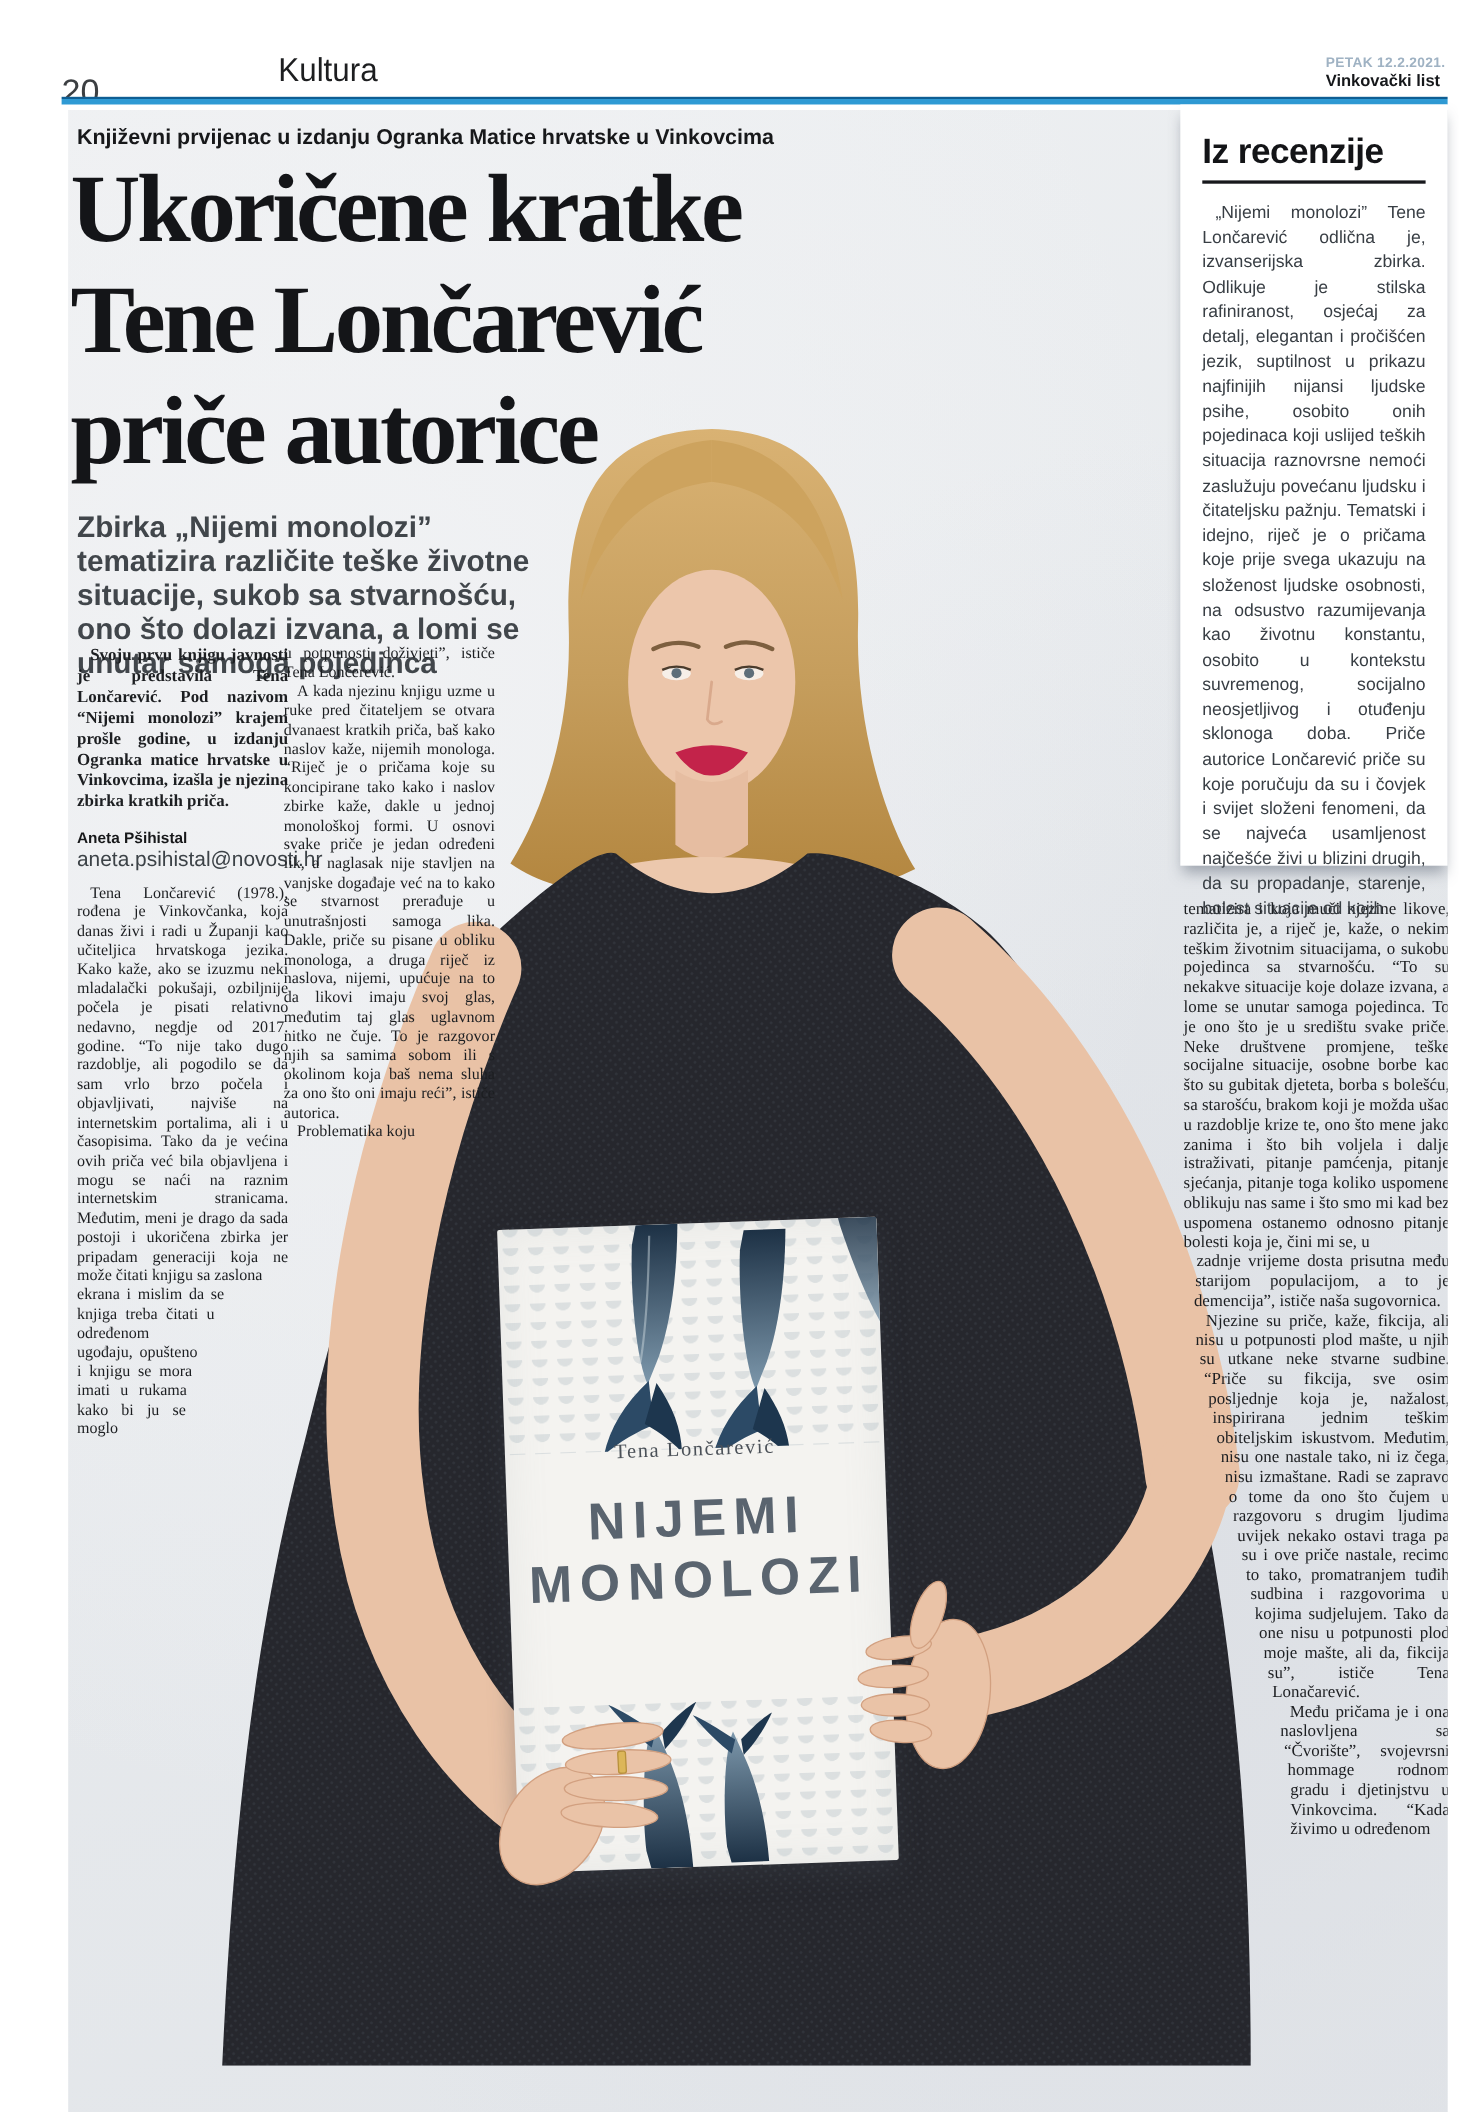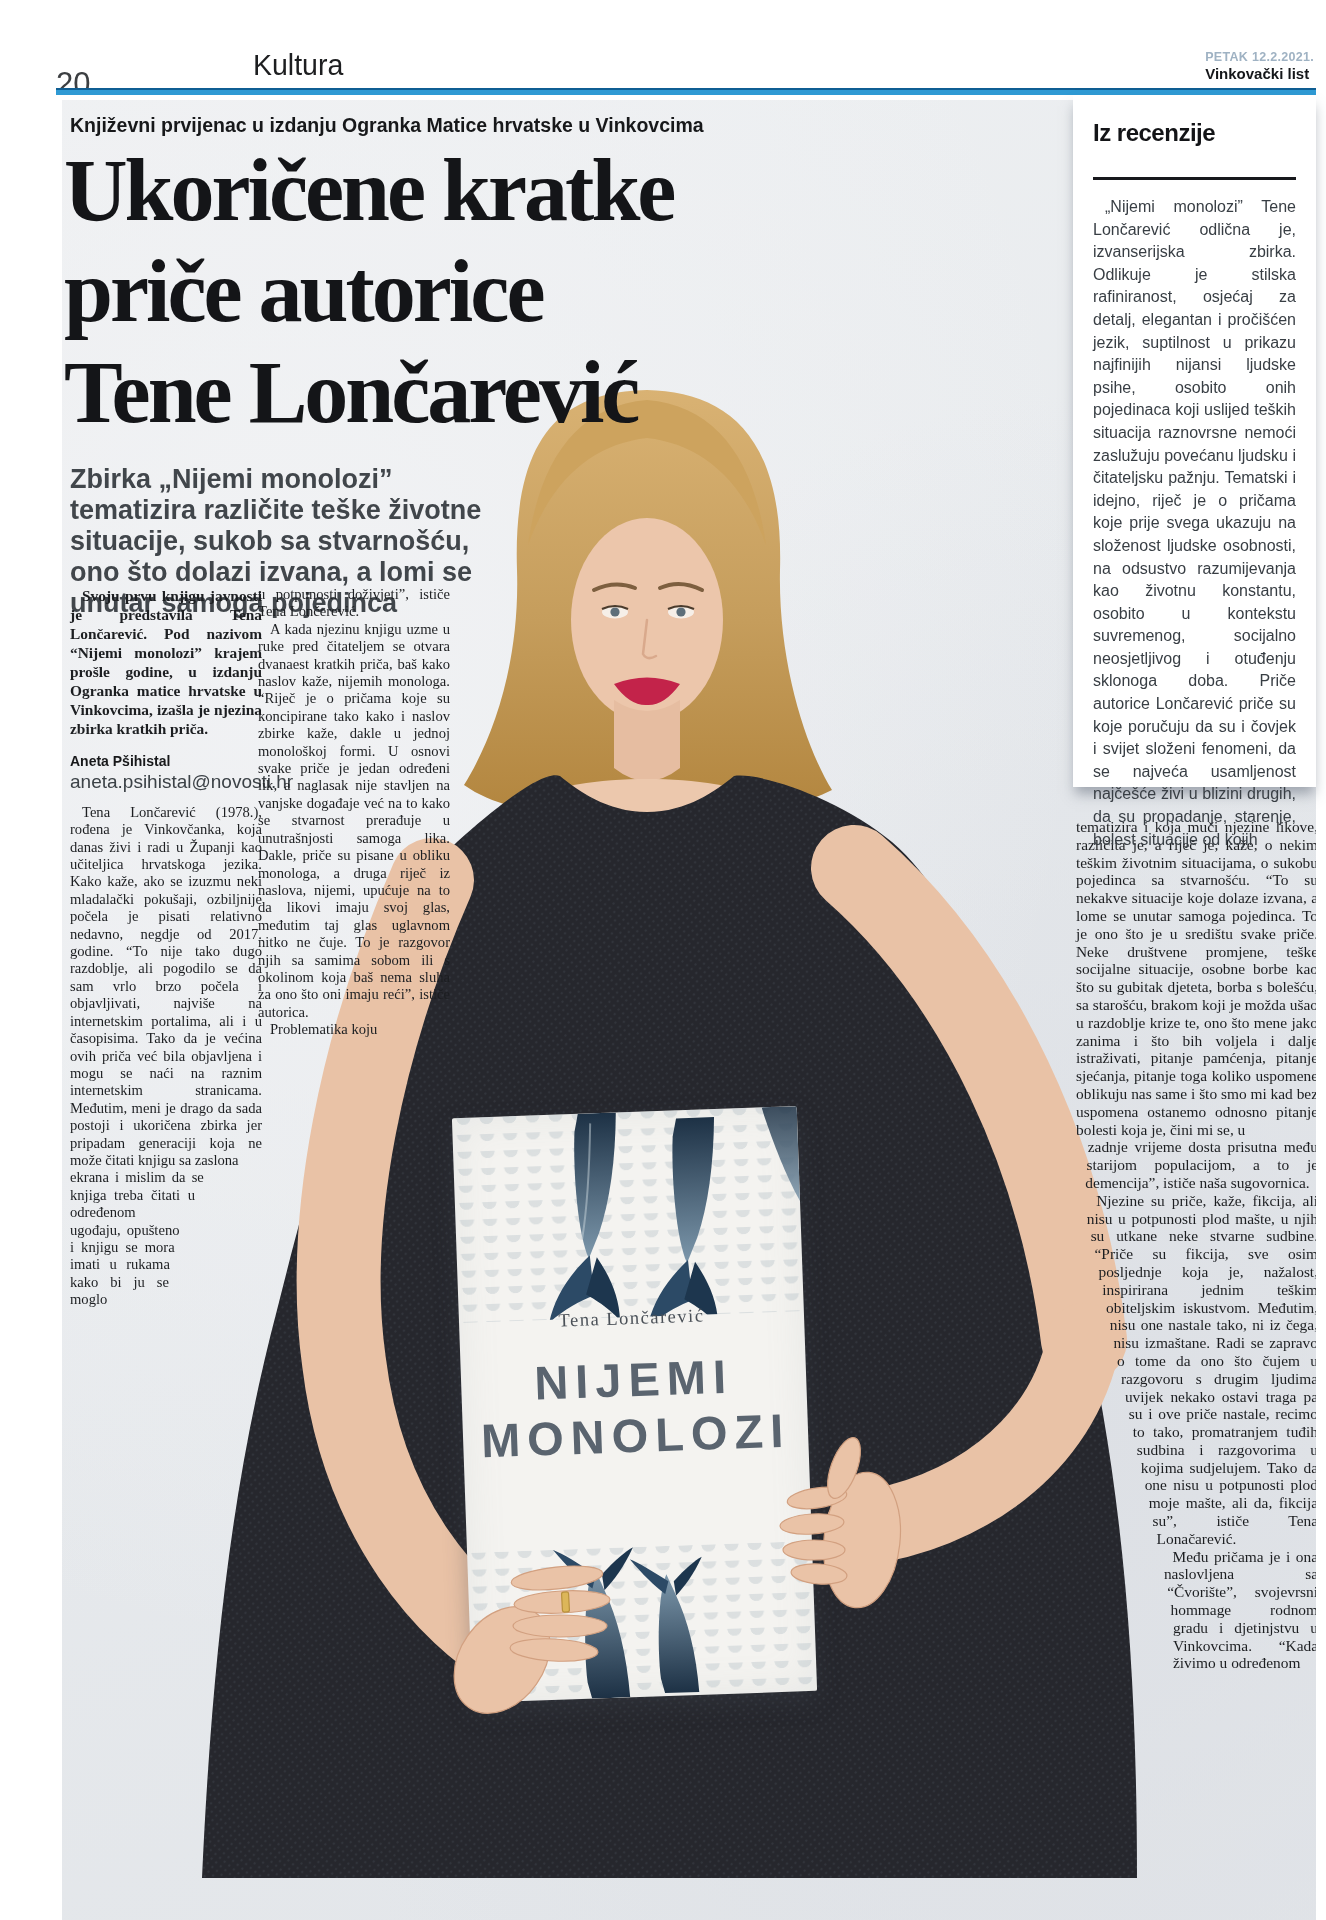--- a/index.html
+++ b/index.html
@@ -44,22 +44,22 @@
   .byline-mail{font-size:19px;color:#3c4247;margin-top:3px;}
   .indent{text-indent:12px;}
   .cutout-r{float:right;width:88px;height:155px;margin-left:5px;
             shape-outside:polygon(100% 0,45% 8%,18% 40%,2% 75%,0 100%,100% 100%);shape-margin:4px;}
   .cutout-l{float:left;width:92px;height:600px;margin-right:5px;
             shape-outside:polygon(0 0,8% 0,3% 12%,22% 26%,40% 40%,62% 56%,84% 72%,100% 86%,95% 100%,0 100%);shape-margin:4px;}
 
   
   .review{position:absolute;left:1073px;top:95px;width:243px;height:692px;z-index:6;box-sizing:border-box;
           background:#ffffff;padding:24px 20px 0;box-shadow:0 9px 12px -2px rgba(90,100,115,.5);}
-  .review h2{margin:0;font-size:24px;font-weight:bold;color:#131417;letter-spacing:-.5px;
-             padding-bottom:30px;border-bottom:3px solid #17181c;}
+  .review h2{margin:0;font-size:32px;font-weight:bold;color:#131417;letter-spacing:-.5px;
+             padding-bottom:8px;border-bottom:3px solid #17181c;}
   .review p{margin:16px 0 0;font-size:16px;line-height:22.6px;color:#383e44;text-align:justify;text-indent:12px;}
 
   
   .book{position:absolute;left:400px;top:1012px;width:345px;height:585px;z-index:3;
         transform:rotate(-2deg);background:#f4f3f0;border-radius:2px;
         box-shadow:0 10px 22px rgba(60,65,75,.35), inset 0 0 40px rgba(150,160,165,.14);}
   .scales{position:absolute;left:0;right:0;overflow:hidden;
           background-image:radial-gradient(circle at 50% 0, rgba(170,184,192,.33) 0 33%, transparent 36%);
           background-size:23px 17px;}
   .scales-top{top:0;height:205px;}
@@ -121,22 +121,22 @@
         <path d="M585 712 C625 712 655 690 672 676 C700 672 780 700 830 742 C900 800 960 960 1018 1200 C1060 1380 1075 1560 1075 1778 L140 1778 C150 1560 170 1380 215 1210 C270 990 330 800 395 742 C440 702 482 670 498 676 C515 690 545 712 585 712 Z" fill="url(#knit)"></path>
         <path d="M370 780 C300 940 262 1120 282 1262 C302 1425 392 1515 448 1548" stroke="#e9c2a6" stroke-width="84" fill="none" stroke-linecap="round"></path>
         <path d="M792 768 C920 880 1000 1060 1022 1240" stroke="#e9c2a6" stroke-width="86" fill="none" stroke-linecap="round"></path>
         <path d="M1022 1240 C1000 1350 900 1415 800 1428" stroke="#e9c2a6" stroke-width="74" fill="none" stroke-linecap="round"></path>
       </g>
     </svg>
 
     <div class="kicker">Književni prvijenac u izdanju Ogranka Matice hrvatske u Vinkovcima</div>
     <div class="headline">
       <div>Ukoričene kratke</div>
+      <div>Tene Lončarević</div>
       <div>priče autorice</div>
-      <div>Tene Lončarević</div>
     </div>
     <div class="subhead">Zbirka „Nijemi monolozi” tematizira različite teške životne situacije, sukob sa stvarnošću, ono što dolazi izvana, a lomi se unutar samoga pojedinca</div>
 
     <div class="col col1">
       <p class="lead">Svoju prvu knjigu javnosti je predstavila Tena Lončarević. Pod nazivom “Nijemi monolozi” krajem prošle godine, u izdanju Ogranka matice hrvatske u Vinkovcima, izašla je njezina zbirka kratkih priča.</p>
       <div class="byline">
         <div class="byline-name">Aneta Pšihistal</div>
         <div class="byline-mail">aneta.psihistal@novosti.hr</div>
       </div>
       <p class="indent">Tena Lončarević (1978.), rođena je Vinkovčanka, koja danas živi i radi u Županji kao učiteljica hrvatskoga jezika. Kako kaže, ako se izuzmu neki mladalački pokušaji, ozbiljnije počela je pisati relativno nedavno, negdje od 2017. godine. “To nije tako dugo razdoblje, ali pogodilo se da sam vrlo brzo počela i objavljivati, najviše na internetskim portalima, ali i u časopisima. Tako da je većina ovih priča već bila objavljena i mogu se naći na raznim internetskim stranicama. Međutim, meni je drago da sada postoji i ukoričena zbirka jer pripadam generaciji koja ne može čitati knjigu sa zaslona</p>

